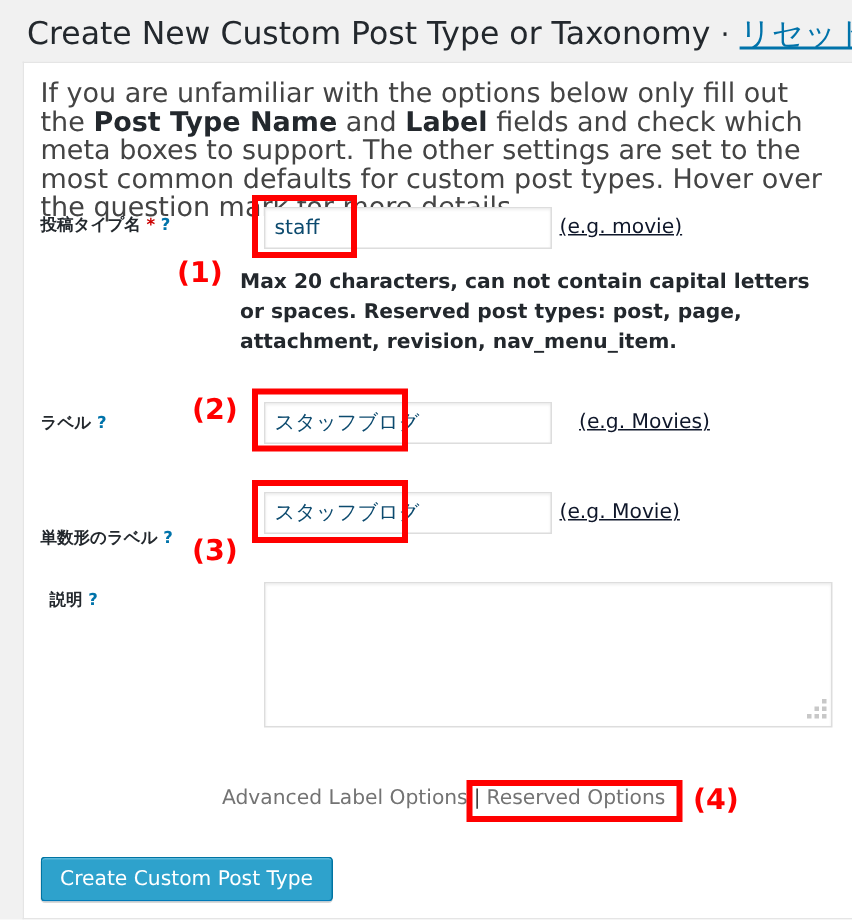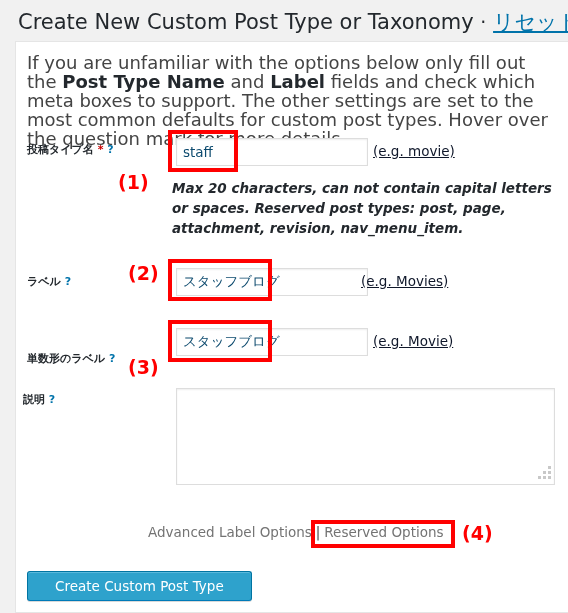--- a/index.html
+++ b/index.html
@@ -153,21 +153,21 @@
     text-decoration: none;
   }
   .links .divider { color: #444; padding: 0 4px; }
 
   
   .submit-btn {
     position: absolute;
     left: 27px;
     top: 571px;
     height: 30px;
-    padding: 0 27px;
+    padding: 0 12px;
     background: #2ea2cc;
     border: 1px solid #0074a2;
     border-bottom-color: #007ab8;
     border-radius: 3px;
     box-shadow: 0 1px 0 rgba(120,200,230,0.6) inset, 0 1px 0 rgba(0,0,0,0.15);
     color: #fff;
     font-family: "DejaVu Sans", "Liberation Sans", sans-serif;
     font-size: 13.5px;
     line-height: 28px;
     cursor: pointer;
@@ -206,37 +206,37 @@
   <span>If you are unfamiliar with the options below only fill out the </span><b>Post Type Name</b><span> and </span><b>Label</b><span> fields and check which meta boxes to support. The other settings are set to the most common defaults for custom post types. Hover over the question mark for more details.</span>
 </div>
 
 <div class="row-label" style="left:27px; top:142px;">
   <span>投稿タイプ名</span>
   <span class="req">*</span>
   <span class="qmark">?</span>
 </div>
 <input class="text-input" style="left: 176px; top: 138px; width: 192px;" type="text" value="staff">
 <div class="hint" style="left:373px; top:143px;">(e.g. movie)</div>
-<div class="helptext" style="left:172px; top:178px;font-style:italic;">Max 20 characters, can not contain capital letters or spaces. Reserved post types: post, page, attachment, revision, nav_menu_item.</div>
+<div class="helptext" style="left:160px; top:178px;">Max 20 characters, can not contain capital letters or spaces. Reserved post types: post, page, attachment, revision, nav_menu_item.</div>
 
 <div class="row-label" style="left:27px; top:274px;">
   <span>ラベル</span>
   <span class="qmark">?</span>
 </div>
 <input class="text-input" style="left: 176px; top: 268px; width: 192px;" type="text" value="スタッフブログ">
-<div class="hint" style="left:361px; top:273px;text-align:center;">(e.g. Movies)</div>
+<div class="hint" style="left:386px; top:273px;text-align:center;">(e.g. Movies)</div>
 
 <div class="row-label" style="left:27px; top:334px;margin-top:17px;">
   <span>単数形のラベル</span>
   <span class="qmark">?</span>
 </div>
 <input class="text-input" style="left: 176px; top: 328px; width: 192px;" type="text" value="スタッフブログ">
 <div class="hint" style="left:373px; top:333px;">(e.g. Movie)</div>
 
-<div class="row-label" style="left:23px; top:392px;">
+<div class="row-label" style="left:33px; top:392px;">
   <span>説明</span>
   <span class="qmark">?</span>
 </div>
 <textarea class="desc-area" style=""></textarea>
 <div class="resize-grip">
   <i style="left:10px; top:0px;"></i>
   <i style="left:10px; top:5px;"></i>
   <i style="left:5px; top:5px;"></i>
   <i style="left:10px; top:10px;"></i>
   <i style="left:5px; top:10px;"></i>

